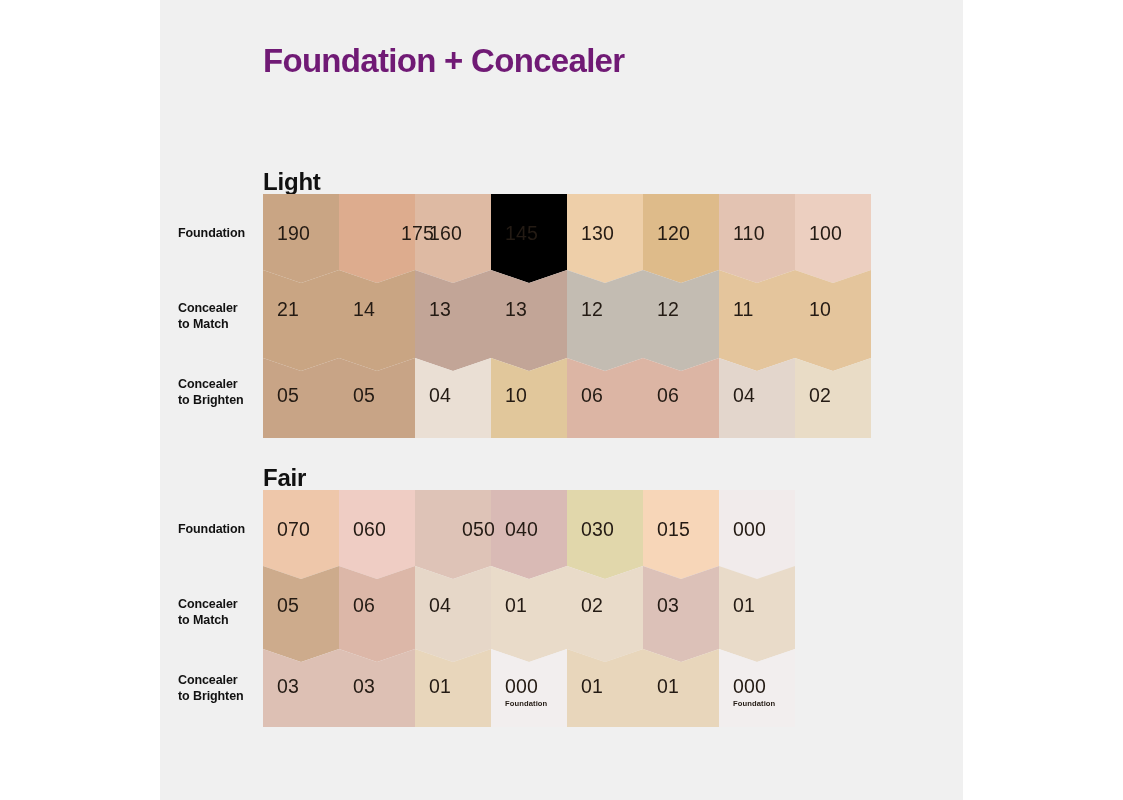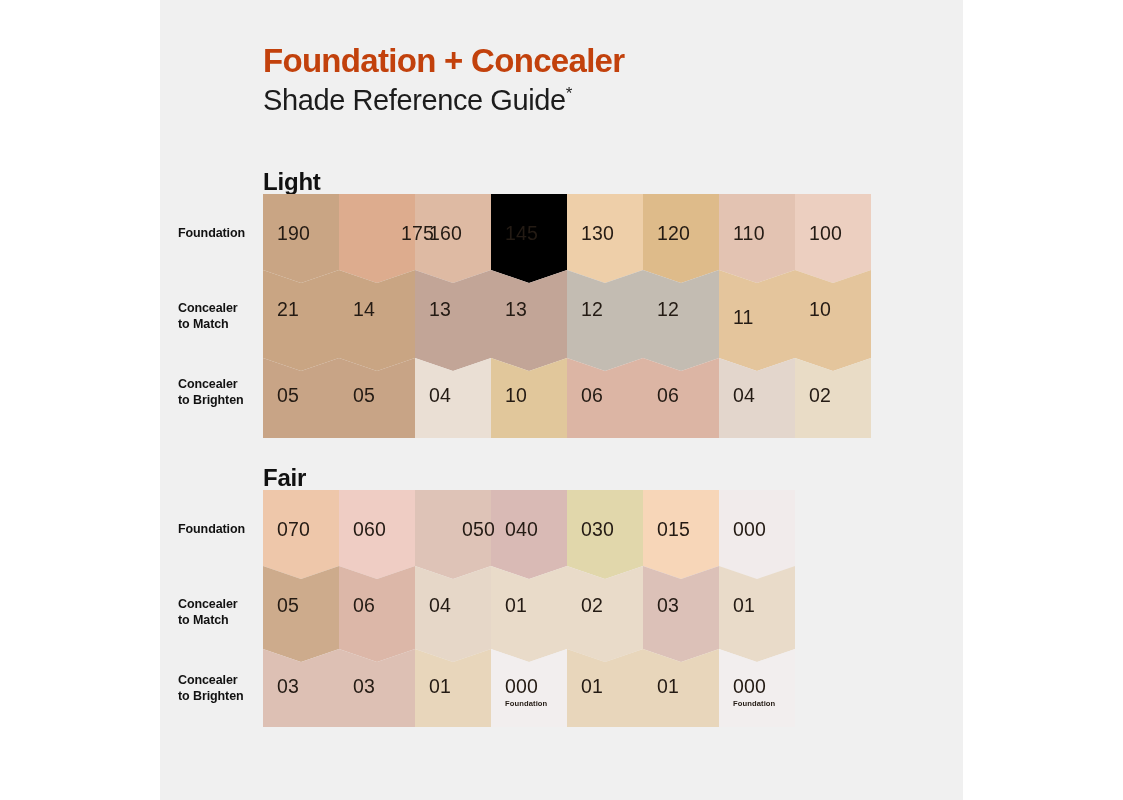--- a/index.html
+++ b/index.html
@@ -34,21 +34,21 @@
   
   .title-block {
     position: absolute;
     left: 103px;   
     top: 42px;
   }
   .title-line1 {
     font-size: 33px;
     font-weight: 700;
     letter-spacing: -0.7px;
-    color: #c2410c;
+    color: #701a75;
     line-height: 1.18;
     white-space: nowrap;
   }
   .title-line2 {
     font-size: 29px;
     font-weight: 400;
     letter-spacing: -0.4px;
     color: #1c1c1c;
     line-height: 1.2;
     white-space: nowrap;
@@ -125,21 +125,20 @@
   }
 </style>
 </head>
 <body>
 
 <div class="page">
   <div class="panel">
 
     <div class="title-block">
       <div class="title-line1">Foundation + Concealer</div>
-      <div class="title-line2"><span>Shade Reference Guide</span><span class="asterisk">*</span></div>
     </div>
 
     <div id="sections-host">
         <div class="section" style="left: 0px; top: 0px; width: 803px; height: 800px;">
           <div class="section-heading" style="left: 103px; top: 168px;">Light</div>
           <div class="row-label" style="left: 18px; top: 225px; width: 95px;">Foundation</div>
           <div class="row-label" style="left: 18px; top: 300px; width: 95px;">Concealer
 to Match</div>
           <div class="row-label" style="left: 18px; top: 376px; width: 95px;">Concealer
 to Brighten</div>
@@ -221,21 +220,21 @@
           </div>
           <div class="cell-text" style="left: 497px; top: 300px;">
             <span class="num">12</span>
           </div>
           <div class="cell-text" style="left: 497px; top: 386px;">
             <span class="num">06</span>
           </div>
           <div class="cell-text" style="left: 573px; top: 224px;">
             <span class="num">110</span>
           </div>
-          <div class="cell-text" style="left: 573px; top: 300px; margin-top: 8px;">
+          <div class="cell-text" style="left: 573px; top: 300px;">
             <span class="num">11</span>
           </div>
           <div class="cell-text" style="left: 573px; top: 386px;">
             <span class="num">04</span>
           </div>
           <div class="cell-text" style="left: 649px; top: 224px;">
             <span class="num">100</span>
           </div>
           <div class="cell-text" style="left: 649px; top: 300px;">
             <span class="num">10</span>

